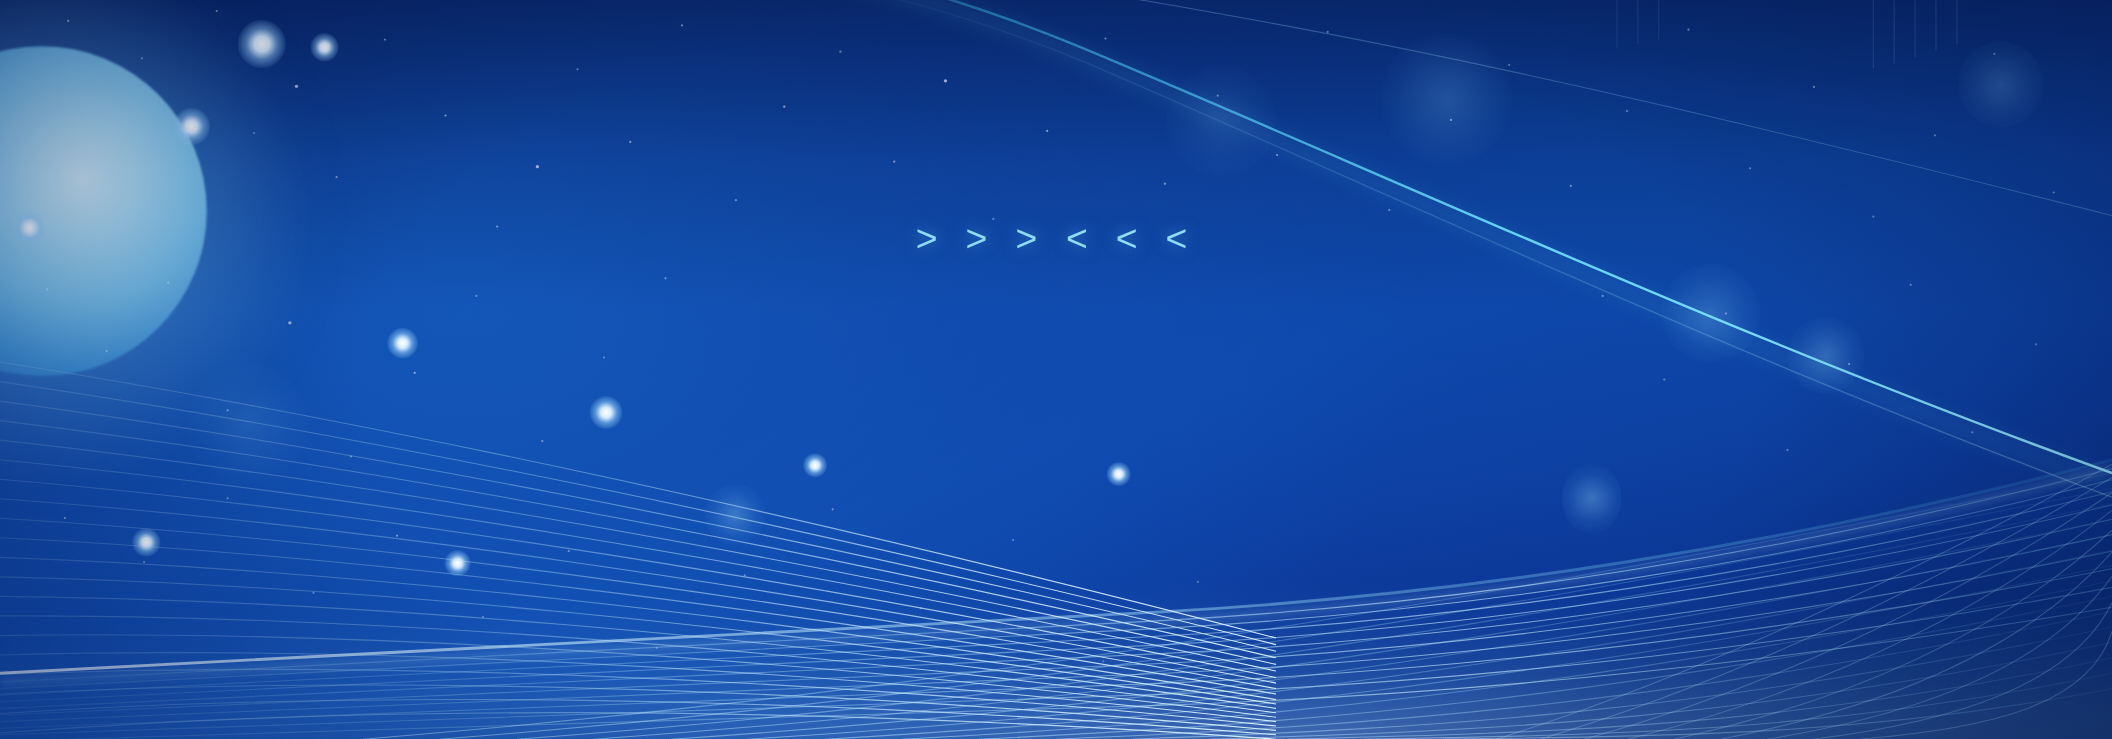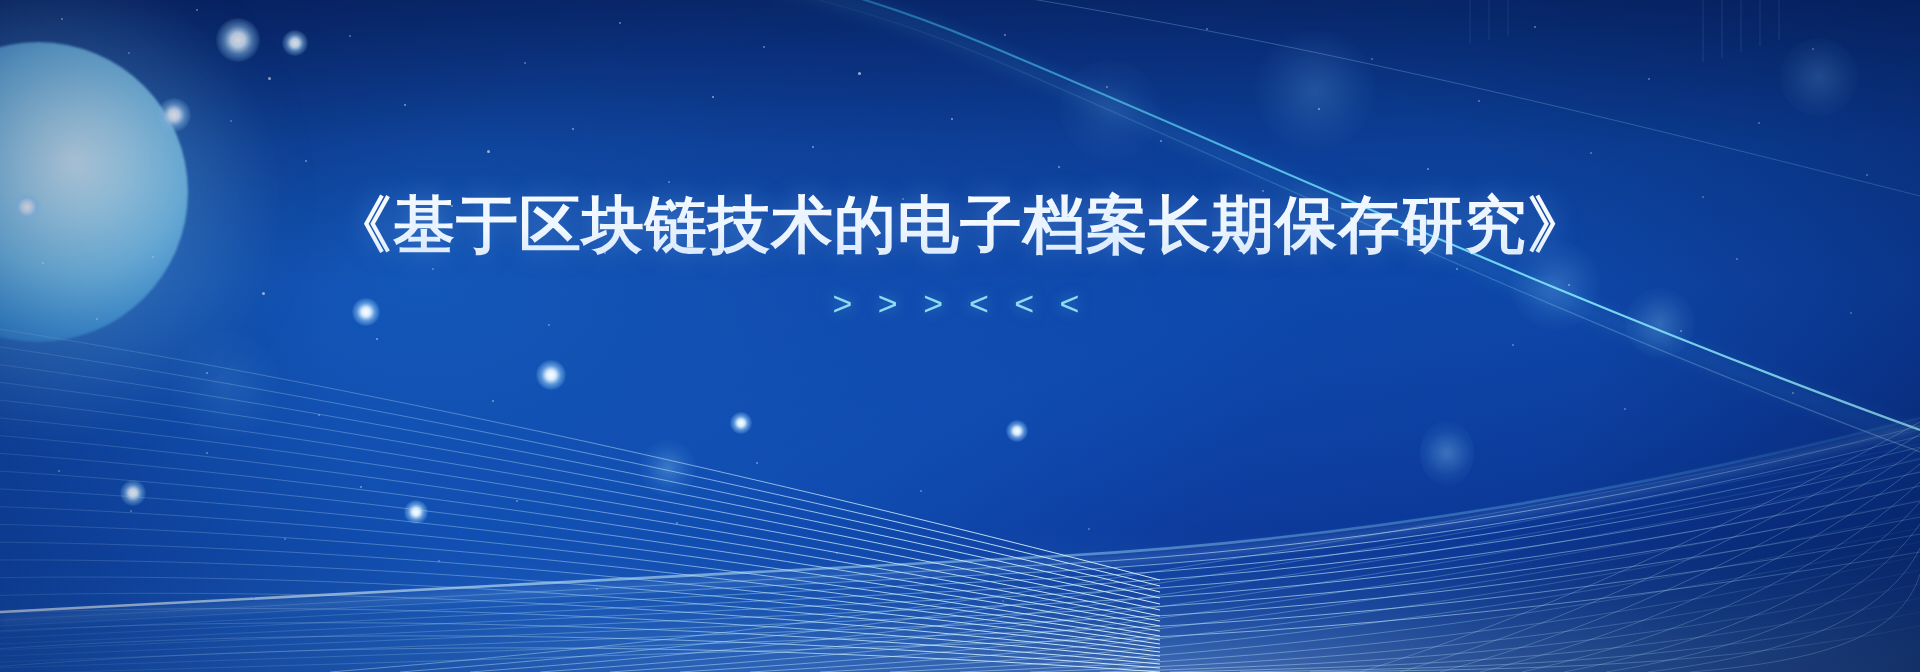--- a/index.html
+++ b/index.html
@@ -432,21 +432,20 @@
       <path d="M 1648 280 C 1778 264, 1884 230, 1920 156"></path>
       <path d="M 1690 280 C 1812 270, 1900 248, 1920 182"></path>
     </g>
   </svg>
 
   <div class="vignette"></div>
 
   <div class="content">
 
 
-    <div class="line2">《基于区块链技术的电子档案长期保存研究》</div>
 
     <div class="line3">
       <span class="chev left">&gt; &gt; &gt;</span>
       <span class="chev right">&lt; &lt; &lt;</span>
     </div>
 
   </div>
 
 </div>
 

